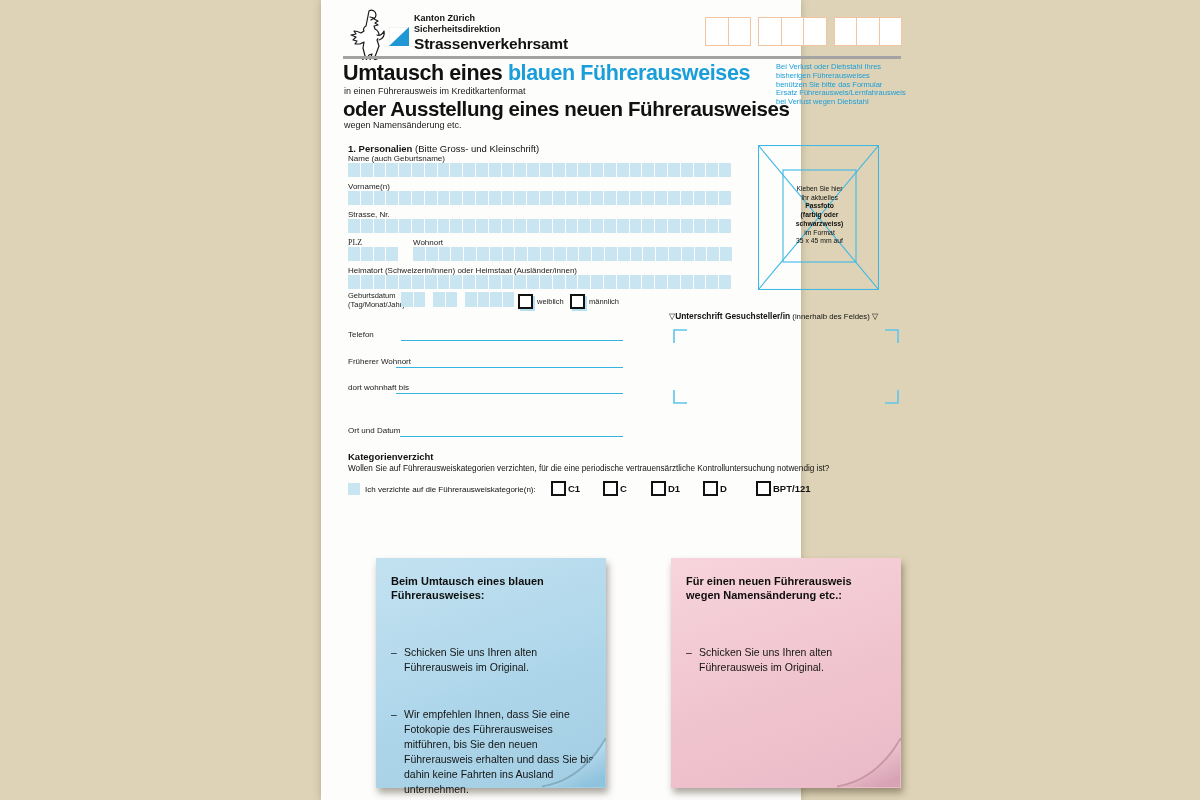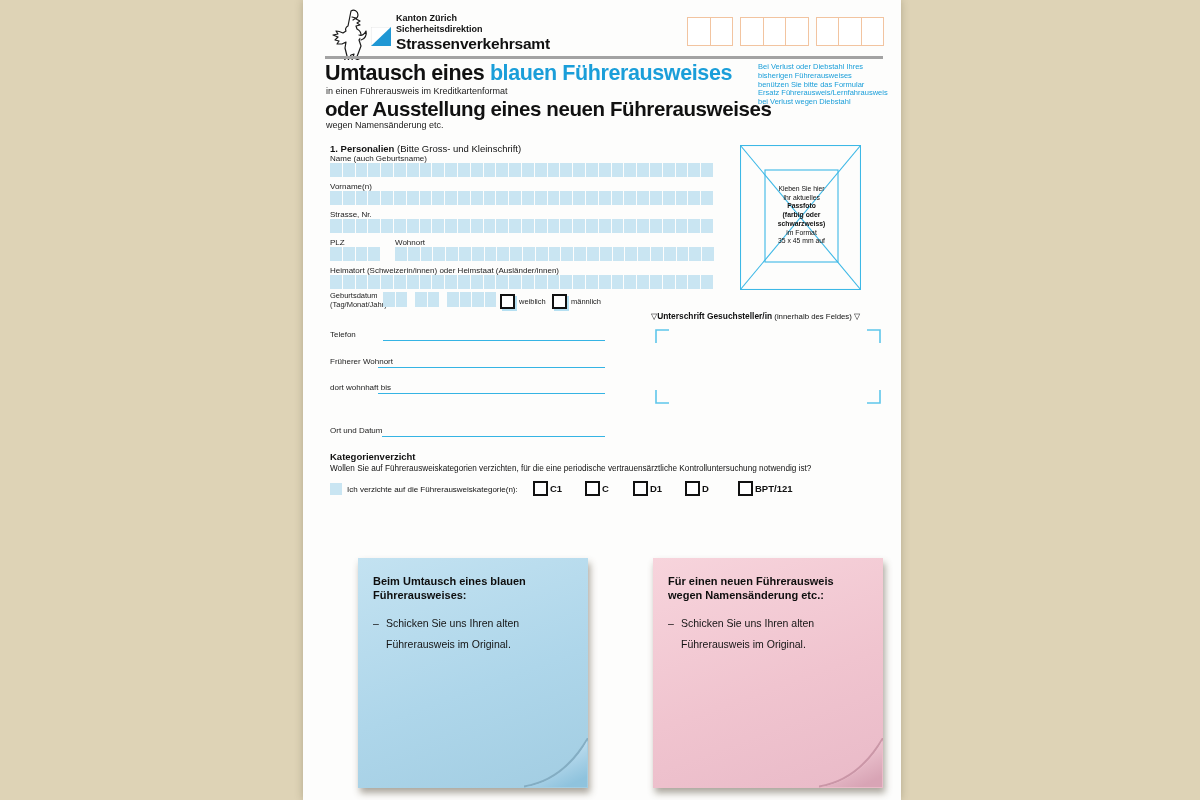--- a/index.html
+++ b/index.html
@@ -3,21 +3,21 @@
 <meta charset="utf-8">
 <style>
   html,body{margin:0;padding:0;}
   body{
     width:1200px;height:800px;overflow:hidden;position:relative;
     background:#ded3b6;
     font-family:"Liberation Sans",sans-serif;
     color:#111;
   }
   .page{
-    position:absolute;left:303px;top:0;width:598px;height:800px;
+    position:absolute;left:321px;top:0;width:480px;height:800px;
     background:#fdfdfc;box-shadow:0 0 8px rgba(70,60,35,.28);
   }
   
   .lion{position:absolute;left:23px;top:8px;width:44px;height:52px;}
   .shield{position:absolute;left:68px;top:27px;width:20px;height:19px;}
   .h-canton{position:absolute;left:93px;top:13px;font-size:9px;font-weight:bold;}
   .h-direktion{position:absolute;left:93px;top:24px;font-size:9px;font-weight:bold;}
   .h-amt{position:absolute;left:93px;top:35px;font-size:15.5px;font-weight:bold;letter-spacing:-.2px;}
   .h-rule{position:absolute;left:22px;top:56px;width:558px;height:2.5px;background:#a3a3a3;}
   .obox-row{position:absolute;left:384px;top:17px;display:flex;gap:7px;}
@@ -36,21 +36,21 @@
   .sec-title{position:absolute;left:27px;top:143px;font-size:9.5px;}
   .sec-title .b{font-weight:bold;}
   .flabel{position:absolute;font-size:8px;color:#222;white-space:nowrap;}
   .boxrow{position:absolute;display:flex;gap:1px;}
   .cbox{width:11.8px;height:14px;background:#c9e5f2;flex:none;}
   .cbox2{width:11.5px;height:15px;background:#c9e5f2;flex:none;}
   .bgroup{display:flex;gap:1px;margin-right:7px;}
   .lbl-name{left:27px;top:154px;}       .row-name{left:27px;top:163px;}
   .lbl-vorname{left:27px;top:182px;}    .row-vorname{left:27px;top:191px;}
   .lbl-strasse{left:27px;top:210px;}    .row-strasse{left:27px;top:219px;}
-  .lbl-plz{left:27px;top:238px;}        .row-plz{left:27px;top:247px;}
+  .lbl-plz{left:27px;top:238px;font-family:Liberation Serif, serif;}        .row-plz{left:27px;top:247px;}
   .lbl-wohnort{left:92px;top:238px;}    .row-wohnort{left:92px;top:247px;}
   .lbl-heimatort{left:27px;top:266px;}  .row-heimatort{left:27px;top:275px;}
   .lbl-geb{left:27px;top:291px;font-size:7.5px;line-height:9px;}
   .row-geb{left:80px;top:292px;display:flex;}
   .checkbox{position:absolute;width:11px;height:11px;border:2px solid #111;background:#fff;}
   .cb-shadow{box-shadow:2px 2px 0 #b5e0f2;}
   .cb-female{left:197px;top:294px;}  .cbl-female{left:216px;top:297px;font-size:7.5px;}
   .cb-male{left:249px;top:294px;}    .cbl-male{left:268px;top:297px;font-size:7.5px;}
   
   .photo-svg{position:absolute;left:437px;top:145px;}
@@ -81,21 +81,21 @@
   .kat-cb2{left:330px;} .kat-lb2{left:347px;}
   .kat-cb3{left:382px;} .kat-lb3{left:399px;}
   .kat-cb4{left:435px;} .kat-lb4{left:452px;}
   
   .note{position:absolute;top:558px;width:230px;height:230px;
         box-shadow:2px 5px 7px rgba(70,60,40,.45);}
   .note-blue{left:55px;background:linear-gradient(160deg,#c3e2f1 0%,#aed6ea 55%,#a2cde2 100%);}
   .note-pink{left:350px;background:linear-gradient(160deg,#f7d4dc 0%,#f0c4cf 55%,#e9bac8 100%);}
   .note-title{padding:17px 14px 0 15px;font-size:11px;font-weight:bold;line-height:13.5px;color:#0e0e0e;}
   .note-list{padding:11px 10px 0 15px;}
-  .note-item{position:relative;padding-left:13px;font-size:10.5px;line-height:21px;color:#141414;}
+  .note-item{position:relative;padding-left:13px;font-size:10.5px;line-height:15px;color:#141414;margin-top:32px;}
   .note-item::before{content:"–";position:absolute;left:0;top:0;}
   .curl{position:absolute;right:0;bottom:0;}
 </style>
 </head>
 <body>
 
 <div class="page">
 
   <svg class="lion" viewBox="0 0 44 52">
     <g fill="#fff" stroke="#1a1a1a" stroke-width="1.2" stroke-linejoin="round" stroke-linecap="round">
@@ -398,20 +398,21 @@
   <div class="kat-lb kat-lb2">D1</div>
   <div class="checkbox kat-cb kat-cb3"></div>
   <div class="kat-lb kat-lb3">D</div>
   <div class="checkbox kat-cb kat-cb4"></div>
   <div class="kat-lb kat-lb4">BPT/121</div>
 
   <div class="note note-blue">
     <div class="note-title">Beim Umtausch eines blauen Führerausweises:</div>
     <div class="note-list">
         <div class="note-item">Schicken Sie uns Ihren alten Führerausweis im Original.</div>
+        <div class="note-item">Wir empfehlen Ihnen, dass Sie eine Fotokopie des Führerausweises mitführen, bis Sie den neuen Führerausweis erhalten und dass Sie bis dahin keine Fahrten ins Ausland unternehmen.</div>
       </div>
     <svg class="curl" width="64" height="50">
       <defs>
         <linearGradient id="gb" x1="0" y1="0" x2="0.65" y2="1">
           <stop offset="0" stop-color="#ffffff"></stop>
           <stop offset="0.22" stop-color="#f2fafd"></stop>
           <stop offset="0.45" stop-color="#bcdcee"></stop>
           <stop offset="1" stop-color="#8fc3dd"></stop>
         </linearGradient>
       </defs>

